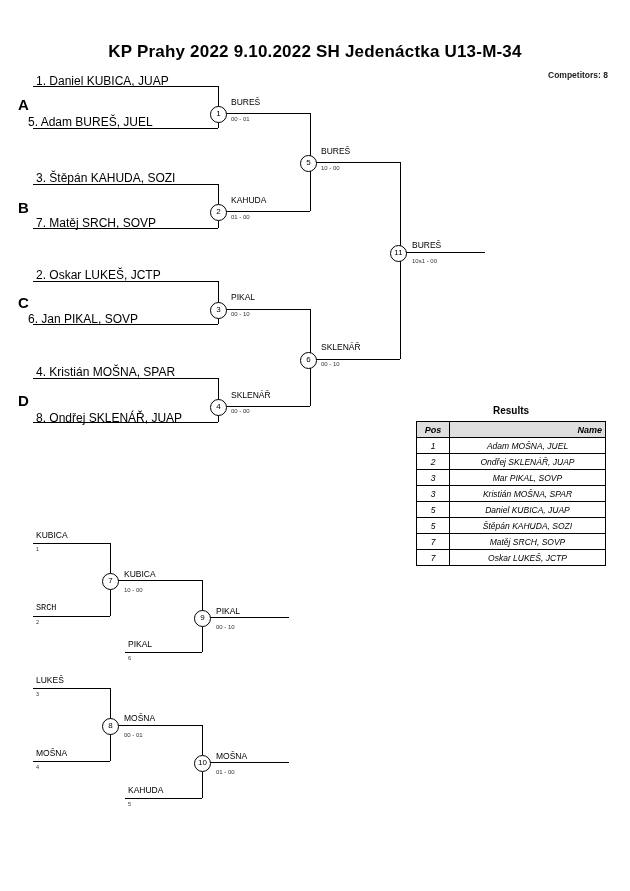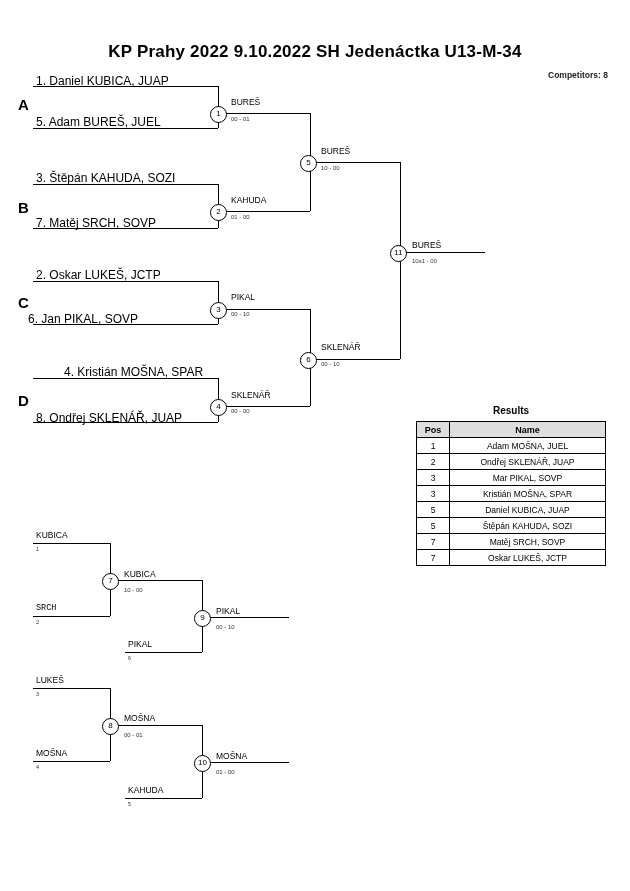--- a/index.html
+++ b/index.html
@@ -93,25 +93,27 @@
   }
   table.results {
     border-collapse: collapse;
     width: 190px;
     font-size: 8.5px;
   }
   table.results th, table.results td {
     border: 1px solid #000;
     padding: 2px 3px;
     height: 11px;
+    font-style: italic;
   }
   table.results th {
     background: #dedede;
     font-weight: bold;
     font-size: 9px;
+    text-align: right;
   }
   table.results th.pos, table.results td.pos {
     width: 26px;
     text-align: center;
   }
   table.results td.name {
     text-align: center;
   }
 </style>
 </head>
@@ -121,26 +123,26 @@
 
   <div id="title">KP Prahy 2022   9.10.2022   SH Jedenáctka    U13-M-34</div>
   <div id="competitors">Competitors: 8</div>
 
   <div class="grp" style="left:18px; top:96px;">A</div>
   <div class="grp" style="left:18px; top:199px;">B</div>
   <div class="grp" style="left:18px; top:294px;">C</div>
   <div class="grp" style="left:18px; top:392px;">D</div>
 
   <div class="ent" style="left:36px; top:74px;">1. Daniel KUBICA, JUAP</div>
-  <div class="ent" style="left:36px; top:115px;">5. Adam BUREŠ, JUEL</div>
+  <div class="ent" style="left:28px; top:115px;">5. Adam BUREŠ, JUEL</div>
   <div class="ent" style="left:36px; top:171px;">3. Štěpán KAHUDA, SOZI</div>
   <div class="ent" style="left:36px; top:216px;">7. Matěj SRCH, SOVP</div>
   <div class="ent" style="left:36px; top:268px;">2. Oskar LUKEŠ, JCTP</div>
   <div class="ent" style="left:28px; top:312px;">6. Jan  PIKAL, SOVP</div>
-  <div class="ent" style="left:36px; top:365px;margin-left:28px;">4. Kristián MOŠNA, SPAR</div>
+  <div class="ent" style="left:36px; top:365px;">4. Kristián MOŠNA, SPAR</div>
   <div class="ent" style="left:36px; top:411px;">8. Ondřej SKLENÁŘ, JUAP</div>
 
   <div class="line hline" style="left:33px; top:86px;  width:185px;"></div>
   <div class="line hline" style="left:33px; top:128px; width:185px;"></div>
   <div class="line vline" style="left:218px; top:86px; height:42px;"></div>
 
   <div class="line hline" style="left:33px; top:184px; width:185px;"></div>
   <div class="line hline" style="left:33px; top:228px; width:185px;"></div>
   <div class="line vline" style="left:218px; top:184px; height:44px;"></div>
 

